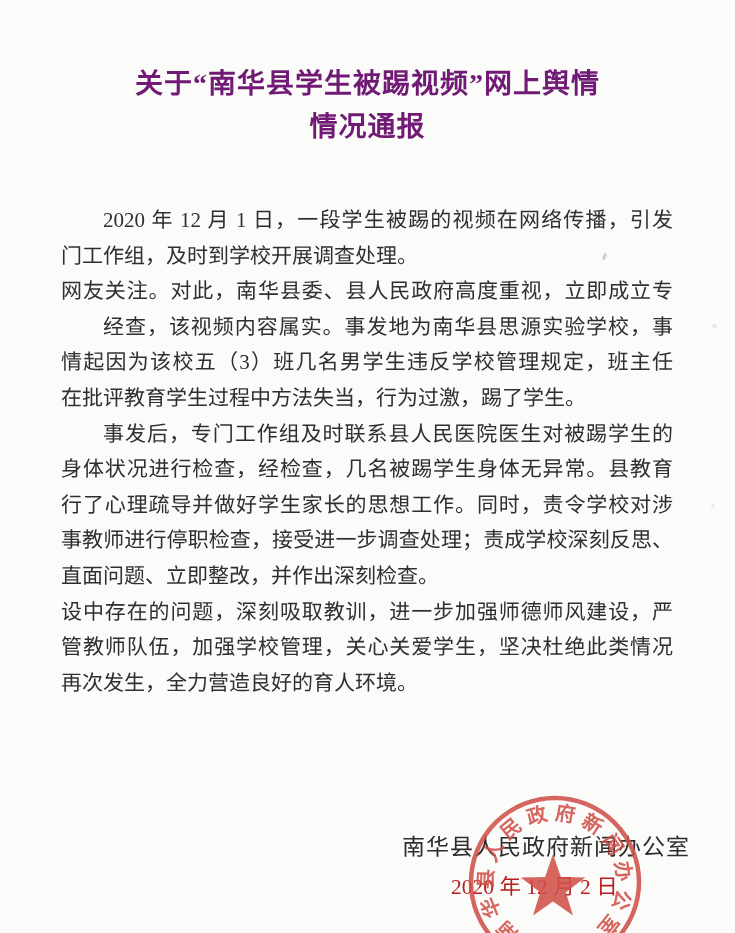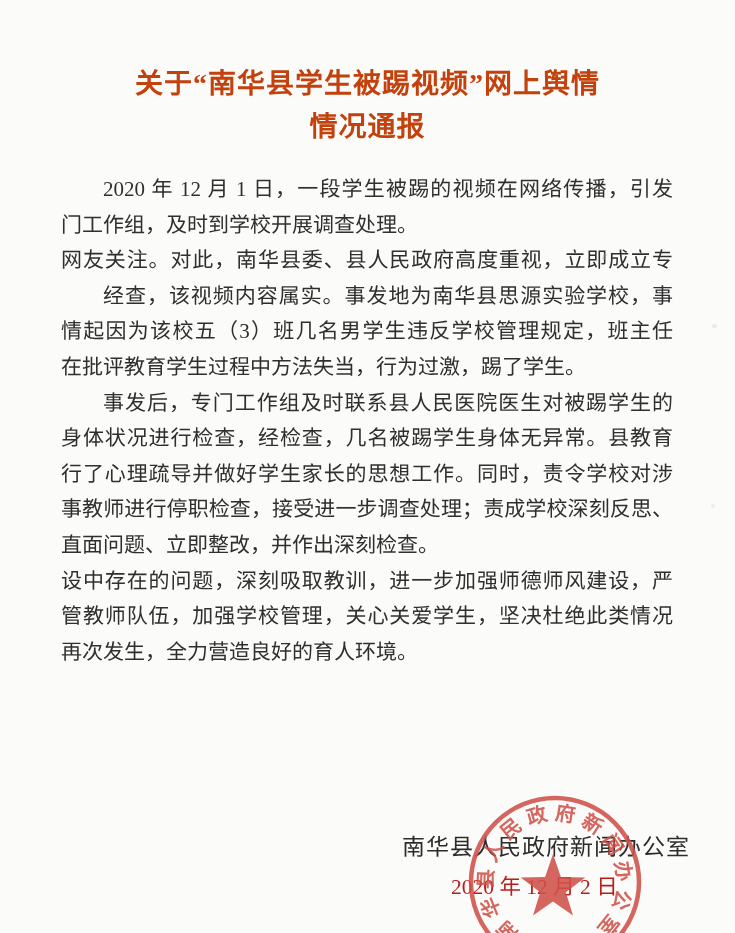--- a/index.html
+++ b/index.html
@@ -20,26 +20,26 @@
     position: absolute;
     top: 62px;
     left: 0;
     width: 735px;
     margin: 0;
     text-align: center;
     font-size: 28px;
     font-weight: bold;
     line-height: 43px;
     letter-spacing: 1px;
-    color: #c2410c;
+    color: #701a75;
   }
   .tline { display: block; }
   .doc-body {
     position: absolute;
-    top: 172px;
+    top: 203px;
     left: 61px;
     width: 612px;
   }
   .line {
     height: 35.6px;
     line-height: 35.6px;
     font-size: 21px;
     text-align: justify;
     text-align-last: justify;
     overflow: hidden;

